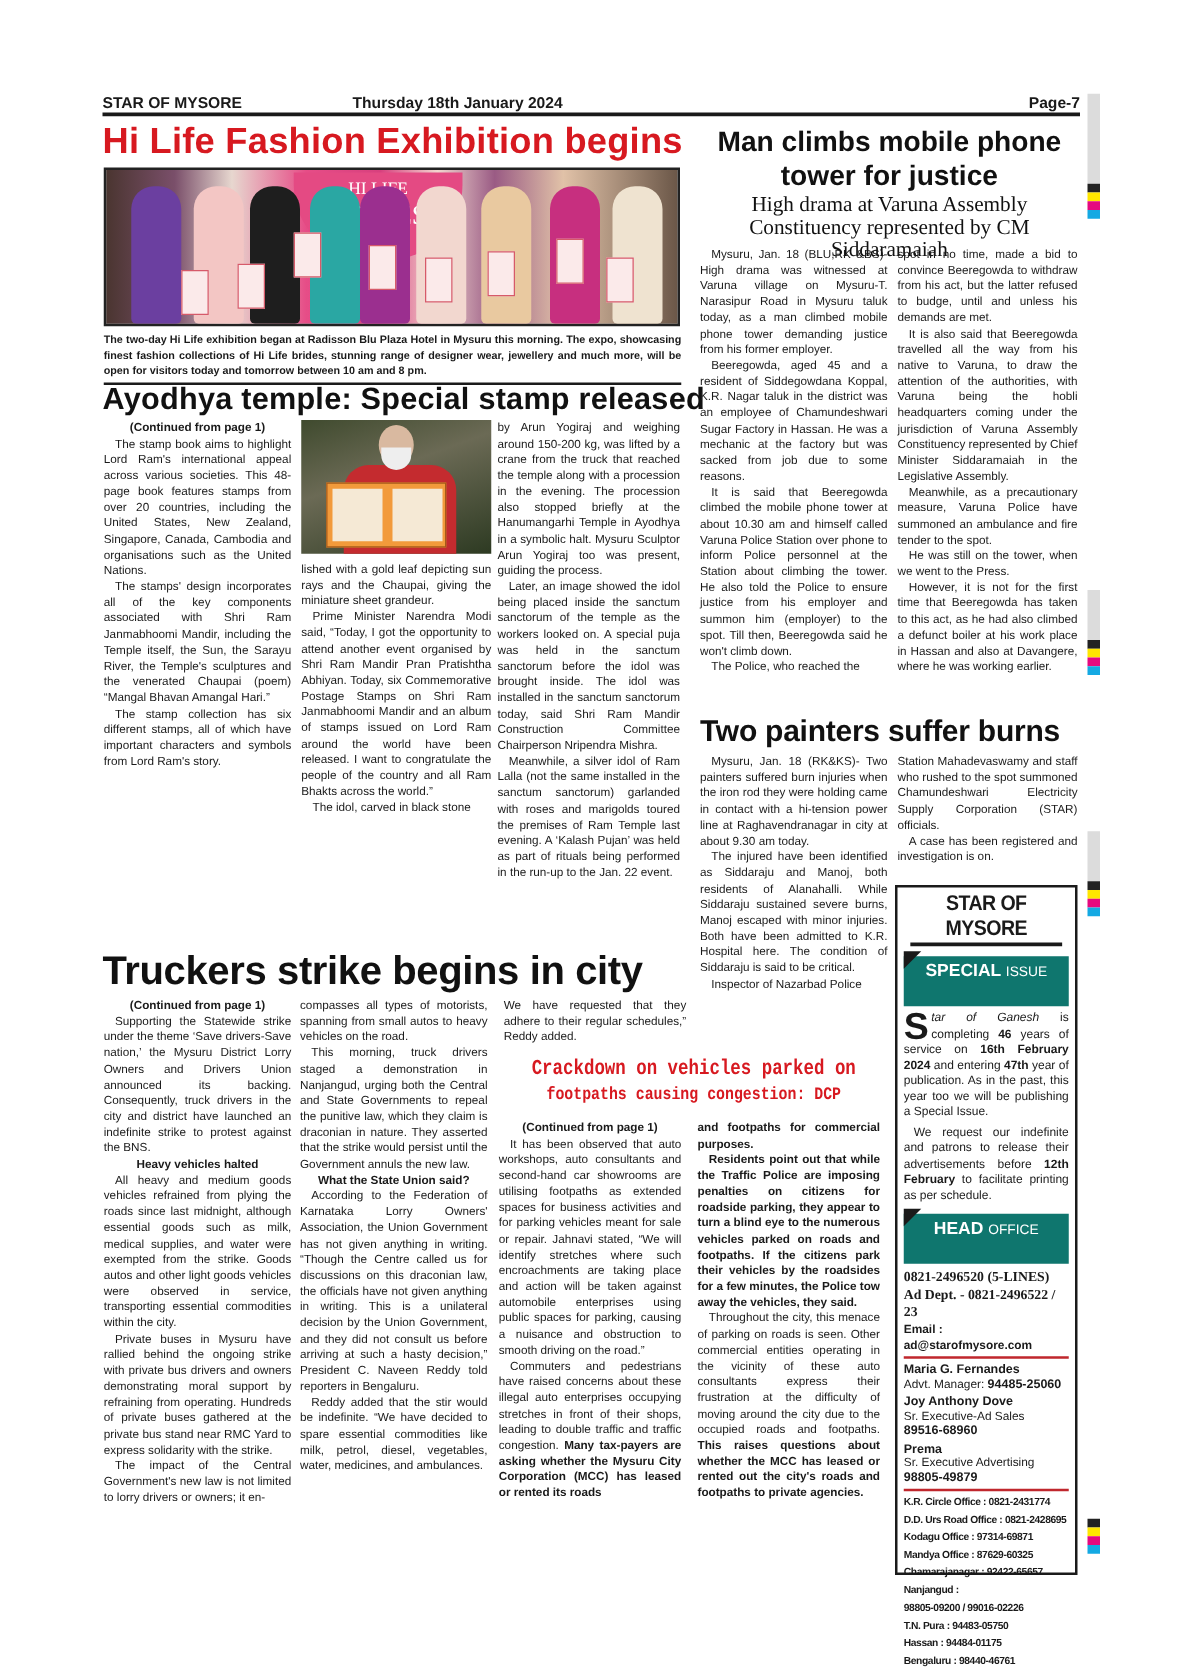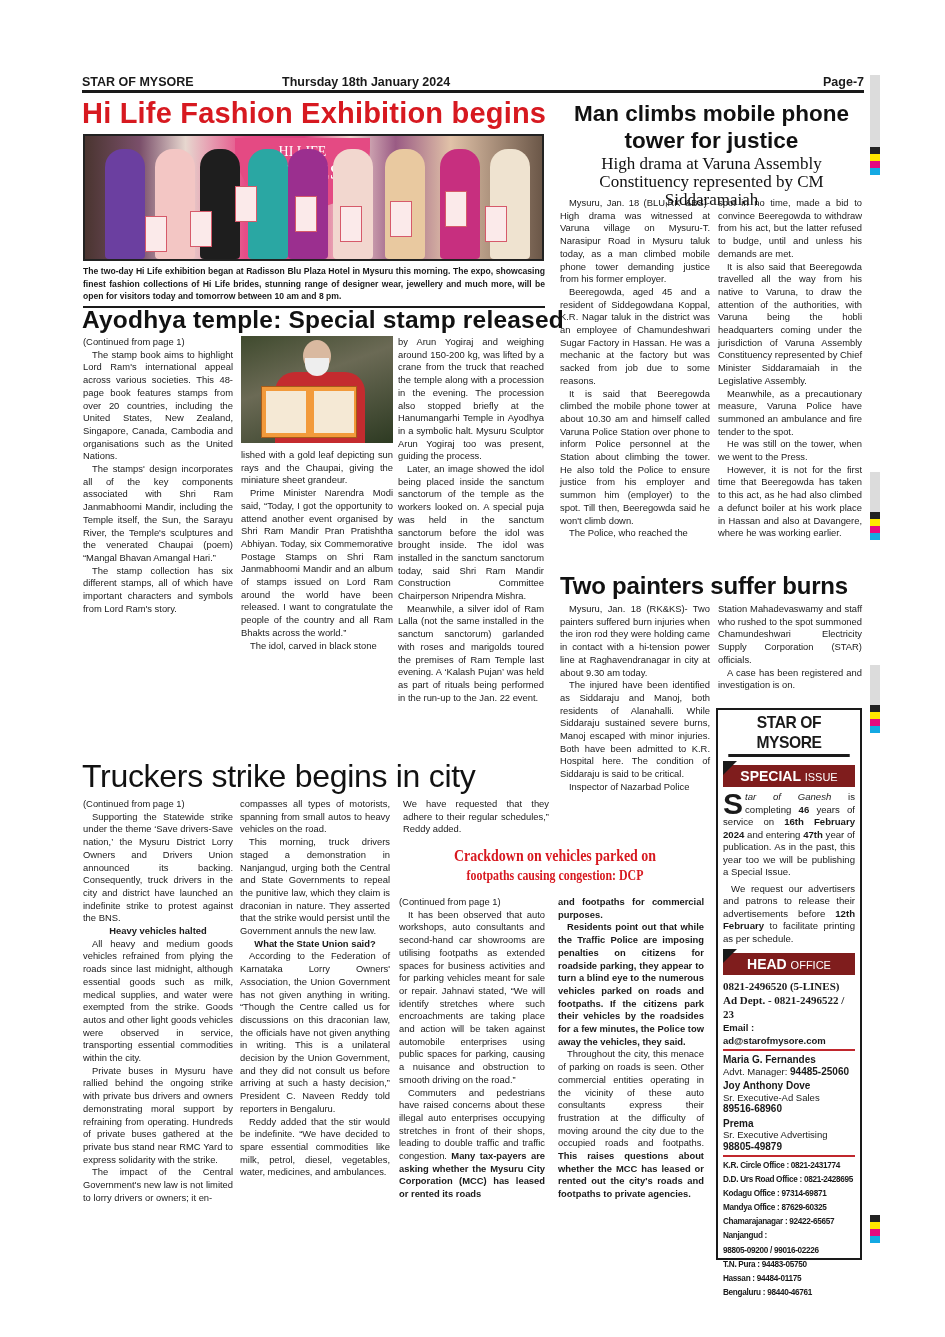--- a/index.html
+++ b/index.html
@@ -13,39 +13,39 @@
   .h-red{color:#d71920;font-weight:bold;font-family:"Liberation Sans",sans-serif}
   .hl1{left:82px;top:97px;font-size:29px;letter-spacing:0.2px}
   .photo1{left:83px;top:134px;width:461px;height:127px;border:2px solid #222;overflow:hidden;background:linear-gradient(90deg,#4a3530 0%,#7a4f6a 12%,#e7d7cf 22%,#e64d87 35%,#d8407e 48%,#f1d6cf 58%,#9a5b84 68%,#e1c2a8 80%,#6b5748 100%)}
   .photo1 .banner{position:absolute;left:150px;top:2px;width:135px;height:70px;border-radius:0 0 60px 60px;background:#e44a83;color:#fff;text-align:center;font-family:"Liberation Serif",serif;font-size:14px;line-height:16px;padding-top:6px}
   .photo1 .person{position:absolute;bottom:0;width:40px;height:110px;border-radius:18px 18px 4px 4px}
   .photo1 .card{position:absolute;width:22px;height:36px;background:#fbeaea;border:1px solid #d65a6a}
   .caption{left:83px;top:265px;width:462px;font-size:8.6px;line-height:12.5px;font-weight:bold;text-align:justify;border-bottom:2px solid #1a1a1a;padding-bottom:3px}
   .hl2{left:82px;top:306px;font-size:24.5px;font-weight:900;color:#111;letter-spacing:0.2px}
   .col{font-size:9.4px;line-height:12.7px;text-align:justify;width:150px}
   .col p{text-indent:9px}
-  .col .cont{font-weight:normal;text-indent:0}
+  .col .cont{font-weight:bold;text-align:center;text-indent:0}
   .col .sub{font-weight:bold;text-align:center;text-indent:0}
   .col b{font-weight:bold}
   .photo2{left:241px;top:336px;width:152px;height:107px;background:linear-gradient(160deg,#3f4a2e,#6b6a55 40%,#2d3a22);overflow:hidden}
   .photo2 .head{position:absolute;left:62px;top:4px;width:28px;height:32px;border-radius:50%;background:#d9b9a0}
   .photo2 .beard{position:absolute;left:64px;top:22px;width:24px;height:18px;border-radius:0 0 12px 12px;background:#eee}
   .photo2 .shawl{position:absolute;left:34px;top:36px;width:90px;height:75px;border-radius:20px 20px 0 0;background:#c42b2f}
   .photo2 .album{position:absolute;left:20px;top:50px;width:96px;height:52px;background:#f29a3b;border:1px solid #a55b1a}
   .photo2 .album i{position:absolute;top:4px;width:40px;height:42px;background:#f5e9d5}
   .hl3{left:560px;top:100px;width:303px;text-align:center;font-size:22.5px;line-height:27px;font-weight:bold;color:#111}
   .dek{left:560px;top:155px;width:303px;text-align:center;font-family:"Liberation Serif",serif;font-size:17px;line-height:18px;color:#111}
   .hl4{left:560px;top:572px;width:303px;font-size:24px;font-weight:bold;color:#111;letter-spacing:-0.2px}
-  .hl5{left:82px;top:758px;font-size:32px;font-weight:400;color:#111;letter-spacing:-0.3px}
-  .hl6{left:396px;top:846px;width:318px;text-align:center;font-family:Liberation Serif, serif;font-weight:bold;color:#d71920;line-height:20px}
+  .hl5{left:82px;top:758px;font-size:32px;font-weight:700;color:#111;letter-spacing:-0.3px}
+  .hl6{left:396px;top:846px;width:318px;text-align:center;font-family:Liberation Mono, monospace;font-weight:bold;color:#d71920;line-height:20px}
   .hl6 .a{font-size:17px;transform:scaleX(0.82);display:block}
   .hl6 .b{font-size:14px;transform:scaleX(0.85);display:block}
   .box{left:716px;top:708px;width:146px;height:552px;border:2px solid #1a1a1a;padding:3px 5px}
   .box .logo{font-size:17px;font-weight:bold;text-align:center;border-bottom:3px solid #1a1a1a;letter-spacing:-0.5px;transform:scaleX(0.92);padding-bottom:1px}
-  .redbar{position:relative;margin-top:8px;height:22px;background:#7f1d1d;color:#fff;text-align:center;font-weight:bold;font-size:14px;line-height:22px}
+  .redbar{position:relative;margin-top:8px;height:40px;background:#0f766e;color:#fff;text-align:center;font-weight:bold;font-size:14px;line-height:22px}
   .redbar .small{font-weight:normal;font-size:11px}
   .redbar:before{content:"";position:absolute;left:0;top:-4px;border-top:14px solid #1a1a1a;border-right:14px solid transparent}
   .box .txt{font-size:9.6px;line-height:12.5px;text-align:justify;margin-top:4px}
   .box .txt p{text-indent:8px}
   .dropcap{float:left;font-size:30px;line-height:24px;font-weight:bold;margin-right:2px;margin-top:1px}
   .phone{font-family:"Liberation Serif",serif;font-weight:bold;font-size:11px;line-height:14px}
   .email{font-weight:bold;font-size:9.5px;line-height:13px;padding-bottom:2px;border-bottom:2px solid #c0272d}
   .contact{font-size:9.5px;line-height:11.5px;margin-top:3px}
   .contact b{display:block;font-size:10px}
   .offices{border-top:2px solid #c0272d;margin-top:3px;padding-top:2px;font-size:8.2px;line-height:14.1px;font-weight:bold;letter-spacing:-0.3px}
@@ -178,21 +178,21 @@
   <p style="text-indent:0"><b>and footpaths for commercial purposes.</b></p>
   <p><b>Residents point out that while the Traffic Police are imposing penalties on citizens for roadside parking, they appear to turn a blind eye to the numerous vehicles parked on roads and footpaths. If the citizens park their vehicles by the roadsides for a few minutes, the Police tow away the vehicles, they said.</b></p>
   <p><span>Throughout the city, this menace of parking on roads is seen. Other commercial entities operating in the vicinity of these auto consultants express their frustration at the difficulty of moving around the city due to the occupied roads and footpaths. </span><b>This raises questions about whether the MCC has leased or rented out the city's roads and footpaths to private agencies.</b></p>
 </div>
 
 <div class="abs box">
   <div class="logo">STAR OF MYSORE</div>
   <div class="redbar"><span>SPECIAL</span> <span class="small">ISSUE</span></div>
   <div class="txt">
     <p style="text-indent:0"><span class="dropcap">S</span><i>tar of Ganesh</i><span> is completing </span><b>46</b><span> years of service on </span><b>16th February 2024</b><span> and entering </span><b>47th</b><span> year of publication. As in the past,  this year too we will be publishing a Special Issue.</span></p>
-    <p style="margin-top:4px"><span>We request our advertisers and patrons to release their advertisements before </span><b>12th February</b><span> to facilitate printing as per schedule.</span></p>
+    <p style="margin-top:4px"><span>We request our indefinite and patrons to release their advertisements before </span><b>12th February</b><span> to facilitate printing as per schedule.</span></p>
   </div>
   <div class="redbar"><span>HEAD</span> <span class="small">OFFICE</span></div>
   <div class="phone" style="margin-top:4px">0821-2496520 (5-LINES)</div>
   <div class="phone">Ad Dept. - 0821-2496522 / 23</div>
   <div class="email">Email : ad@starofmysore.com</div>
   <div class="contact"><b>Maria G. Fernandes</b><span>Advt. Manager: </span><b style="display:inline">94485-25060</b></div>
   <div class="contact">
       <b>Joy Anthony Dove</b>
       <div>Sr. Executive-Ad Sales</div>
       <b>89516-68960</b>

